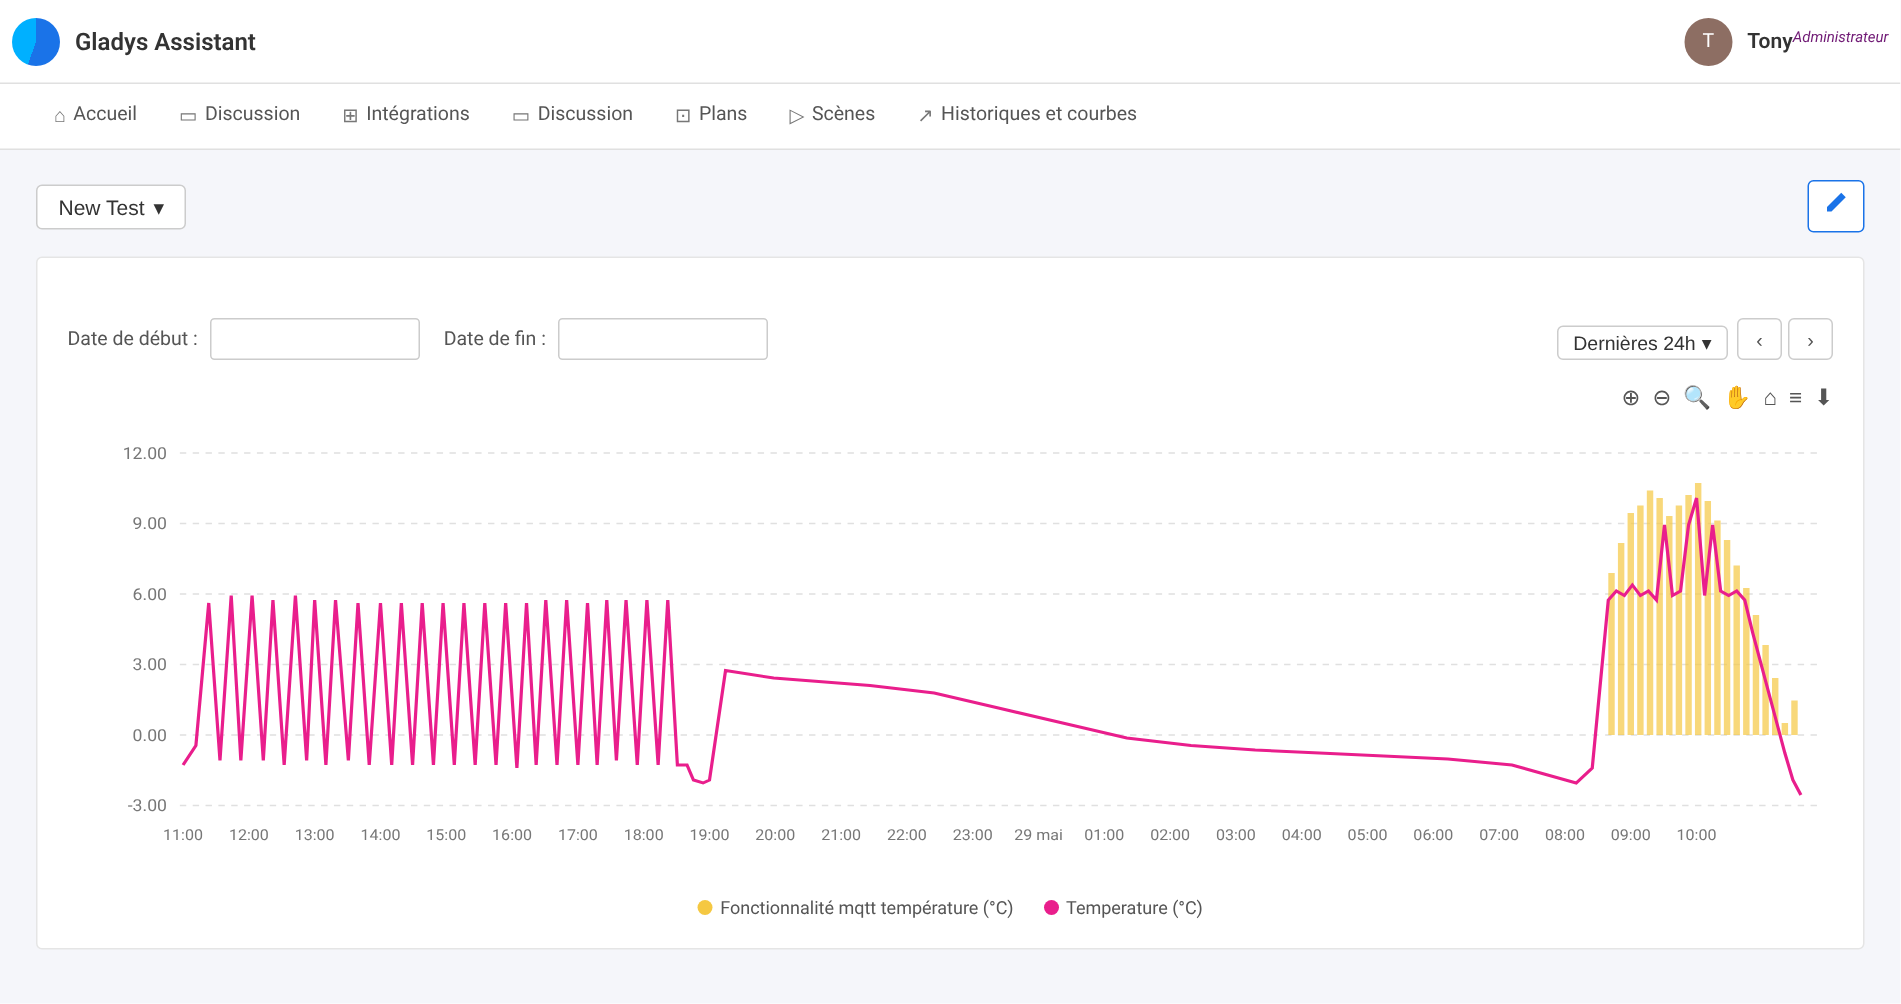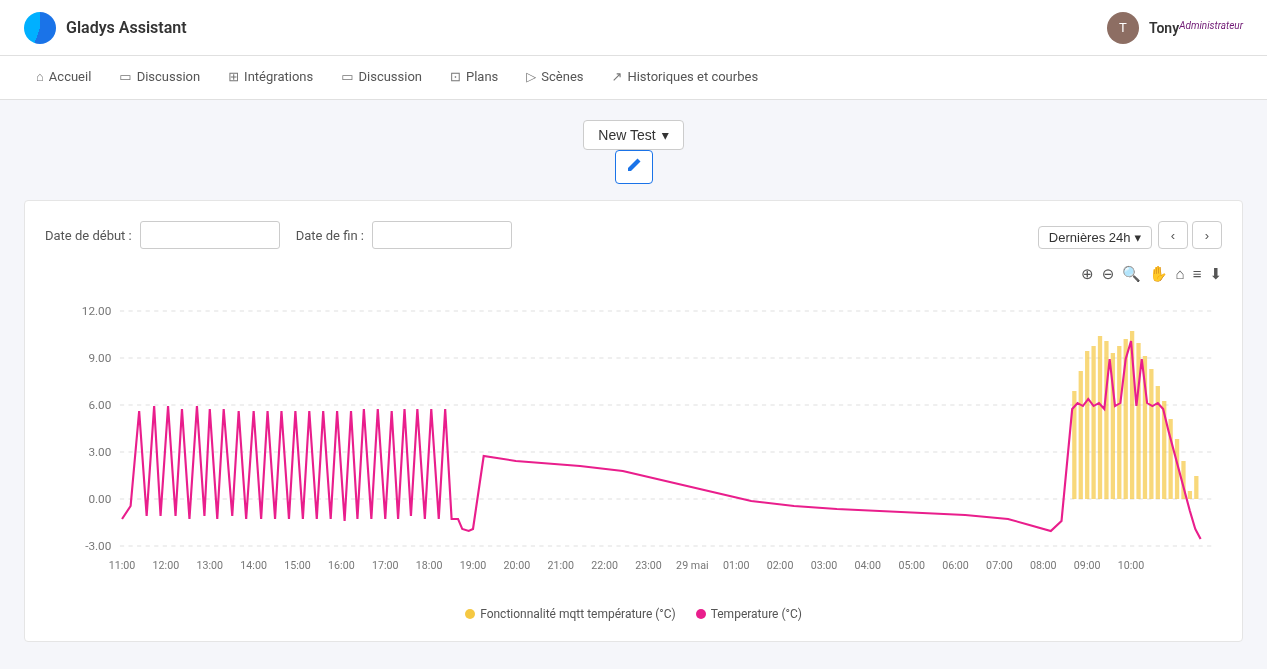--- a/index.html
+++ b/index.html
@@ -2,21 +2,21 @@
 <html><head>
   <meta charset="utf-8">
   <style>
     * { margin: 0; padding: 0; box-sizing: border-box; }
     body { font-family: -apple-system, BlinkMacSystemFont, 'Segoe UI', Roboto, sans-serif; background: #f5f6fa; color: #333; font-size: 14px; }
 
     
     .header {
       background: #fff;
       border-bottom: 1px solid #e0e0e0;
-      padding: 0 24px;
+      padding: 0 8px;
       display: flex;
       align-items: center;
       justify-content: space-between;
       height: 56px;
     }
     .header-left { display: flex; align-items: center; gap: 10px; }
     .logo-circle {
       width: 32px; height: 32px;
       background: conic-gradient(#1a73e8 0deg 200deg, #00b0ff 200deg 360deg);
       border-radius: 50%;
@@ -55,21 +55,20 @@
     .page-content {
       padding: 20px 24px;
     }
 
     
     .toolbar {
       display: flex;
       align-items: center;
       justify-content: space-between;
       margin-bottom: 16px;
-      flex-direction: column;
     }
     .btn-dropdown {
       background: #fff;
       border: 1px solid #ccc;
       border-radius: 4px;
       padding: 6px 14px;
       font-size: 14px;
       cursor: pointer;
       display: flex; align-items: center; gap: 6px;
       color: #333;
@@ -89,20 +88,21 @@
       background: #fff;
       border: 1px solid #e5e5e5;
       border-radius: 4px;
       padding: 20px;
     }
     .chart-controls-top {
       display: flex;
       justify-content: space-between;
       align-items: flex-start;
       margin-bottom: 16px;
+      margin-top: 20px;
     }
     .date-filters { display: flex; align-items: center; gap: 16px; }
     .date-group { display: flex; align-items: center; gap: 8px; }
     .date-label { font-size: 13px; color: #555; }
     .date-input {
       border: 1px solid #ccc;
       border-radius: 3px;
       padding: 4px 8px;
       font-size: 13px;
       width: 140px;

